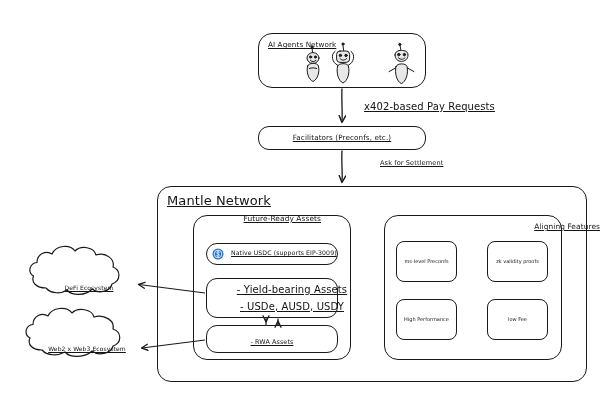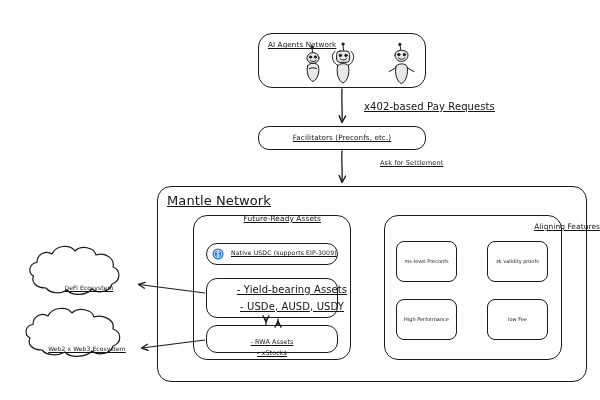--- a/index.html
+++ b/index.html
@@ -222,21 +222,20 @@
 
 <div class="box rnd-md" id="yield-box"></div>
 <div class="lbl" id="yield-lines">
   <div>- Yield-bearing Assets</div>
   <div>- USDe, AUSD, USDY</div>
 </div>
 
 <div class="box rnd-md" id="rwa-box"></div>
 <div class="lbl" id="rwa-lines">
   <div>- RWA Assets</div>
-  <div>- xStocks</div>
 </div>
 
 <div class="box rnd-lg" id="af-box"></div>
 <div class="lbl" id="af-title">Aligning Features</div>
 
 <div class="feat" id="feat-0"></div>
 <div class="feat-label" id="feat-0-label">ms-level Preconfs</div>
 
 <div class="feat" id="feat-1"></div>
 <div class="feat-label" id="feat-1-label">zk validity proofs</div>

